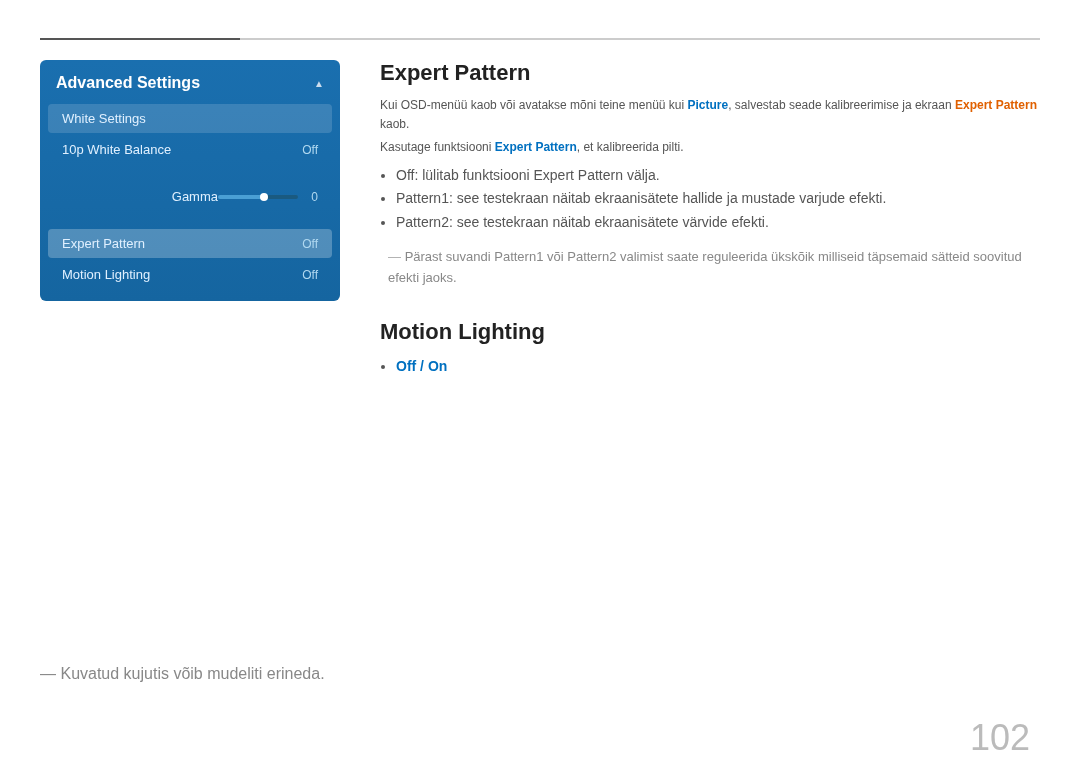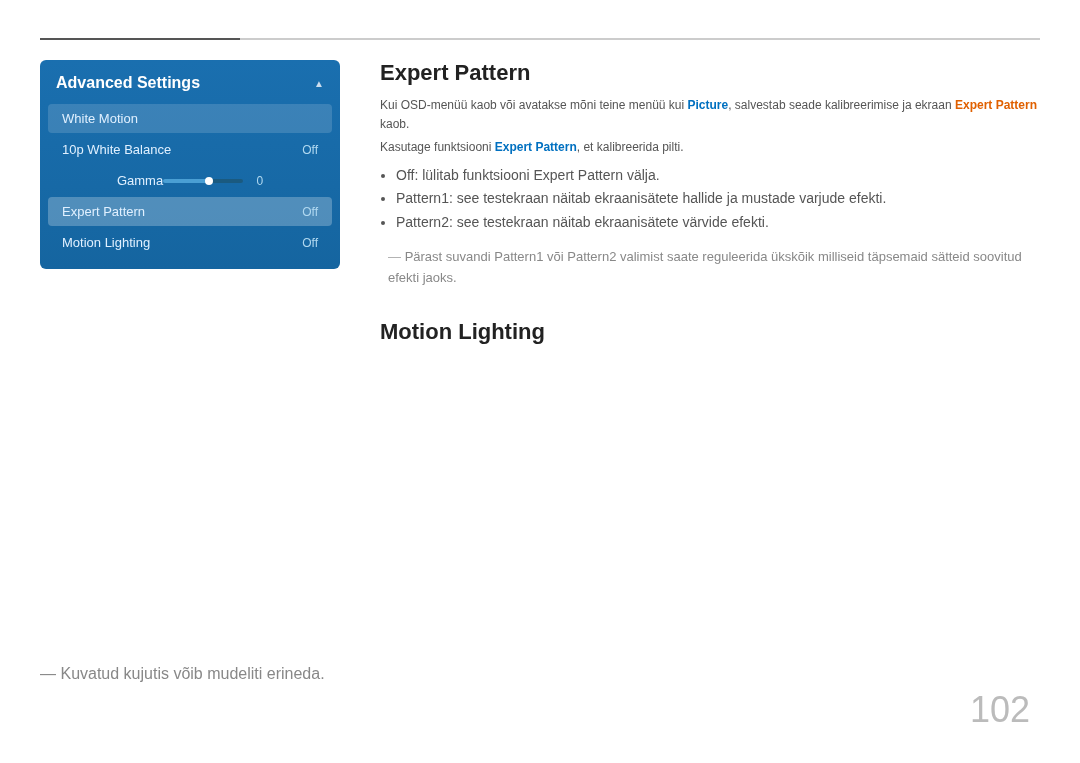--- a/index.html
+++ b/index.html
@@ -84,23 +84,23 @@
 
     .sidebar-item-value {
       color: #b0d8f0;
       font-size: 12px;
     }
 
     
     .sidebar-item-gamma {
       display: flex;
       align-items: center;
-      justify-content: center;
+      justify-content: flex-end;
       padding: 7px 14px;
-      margin: 2px 8px;
+      margin: 18px 8px;
       border-radius: 4px;
       color: #fff;
       font-size: 13px;
     }
 
     .gamma-slider-container {
       display: flex;
       align-items: center;
       gap: 8px;
     }
@@ -214,21 +214,21 @@
       color: #888;
     }
 
     .footer-note::before {
       content: '― ';
     }
 
     
     .page-number {
       position: absolute;
-      bottom: 32px;
+      bottom: 4px;
       right: 50px;
       font-size: 36px;
       color: #bbb;
       font-weight: 300;
     }
 
     .off-on-blue {
       color: #0070c0;
       font-weight: bold;
     }
@@ -241,21 +241,21 @@
   <div class="top-border-light"></div>
 </div>
 
 <div class="sidebar">
   <div class="sidebar-title">
     <span>Advanced Settings</span>
     <span class="sidebar-title-arrow">▲</span>
   </div>
 
   <div class="sidebar-item sidebar-item-white-balance">
-    <span class="sidebar-item-label">White Motion</span>
+    <span class="sidebar-item-label">White Settings</span>
   </div>
 
   <div class="sidebar-item">
     <span class="sidebar-item-label">10p White Balance</span>
     <span class="sidebar-item-value">Off</span>
   </div>
 
   <div class="sidebar-item-gamma">
     <span class="sidebar-item-label">Gamma</span>
     <div class="gamma-slider-container">
@@ -304,20 +304,25 @@
 
     <p class="note-line">
       <span>Pärast suvandi </span><span class="highlight-blue">Pattern1</span><span> või </span><span class="highlight-blue">Pattern2</span><span> valimist saate reguleerida ükskõik milliseid täpsemaid sätteid soovitud efekti jaoks.</span>
     </p>
   </div>
 
   <div class="section-gap">
     <h2 class="section-title">Motion Lighting</h2>
 
 
+    <ul class="bullet-list">
+      <li>
+        <span class="off-on-blue">Off / On</span>
+      </li>
+    </ul>
   </div>
 
 </div>
 
 <div class="footer-note">
   <span>Kuvatud kujutis võib mudeliti erineda.</span>
 </div>
 
 <div class="page-number">102</div>
 

